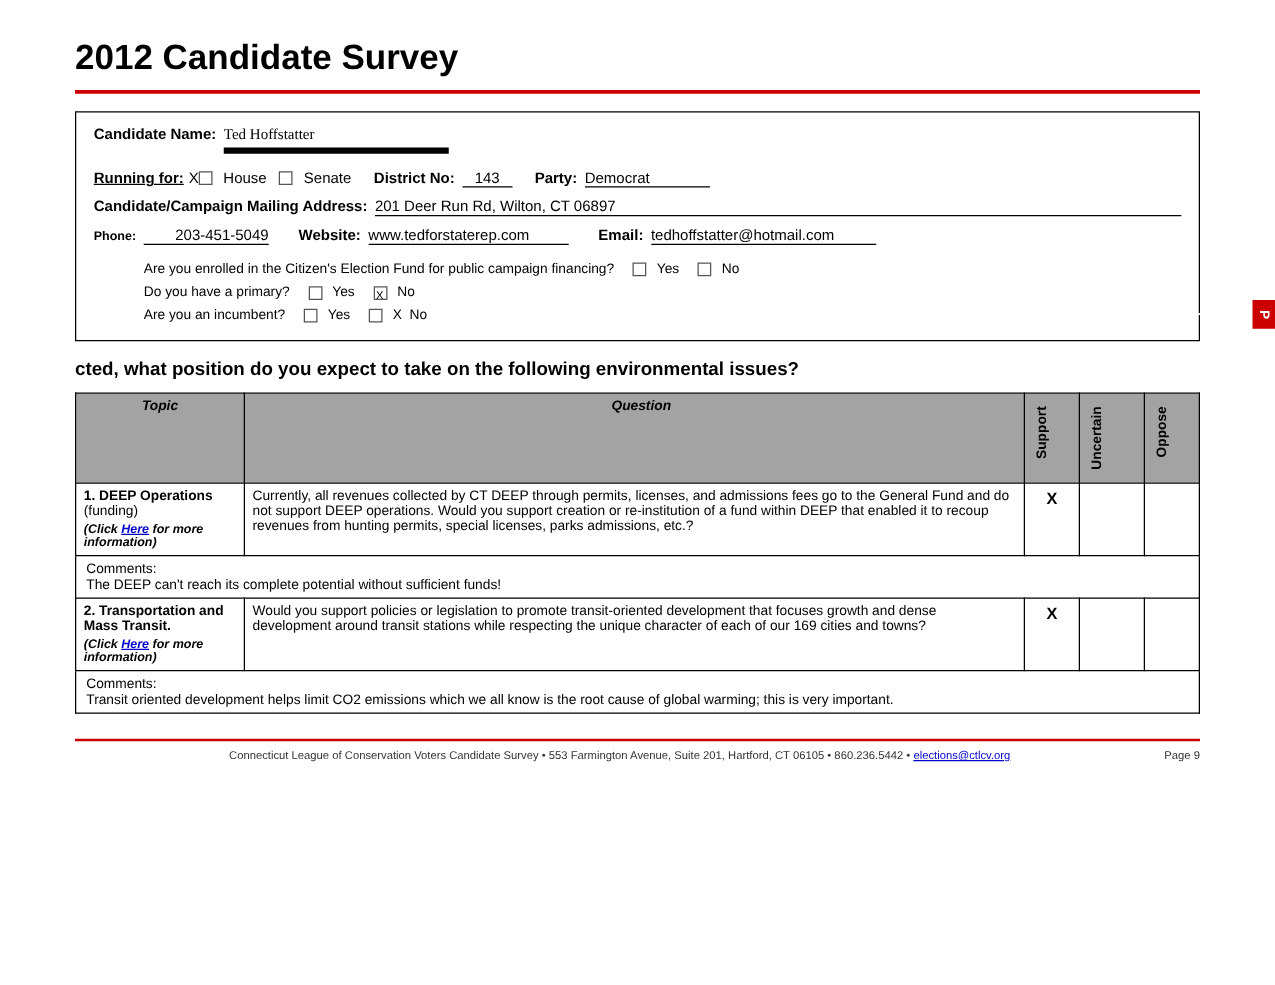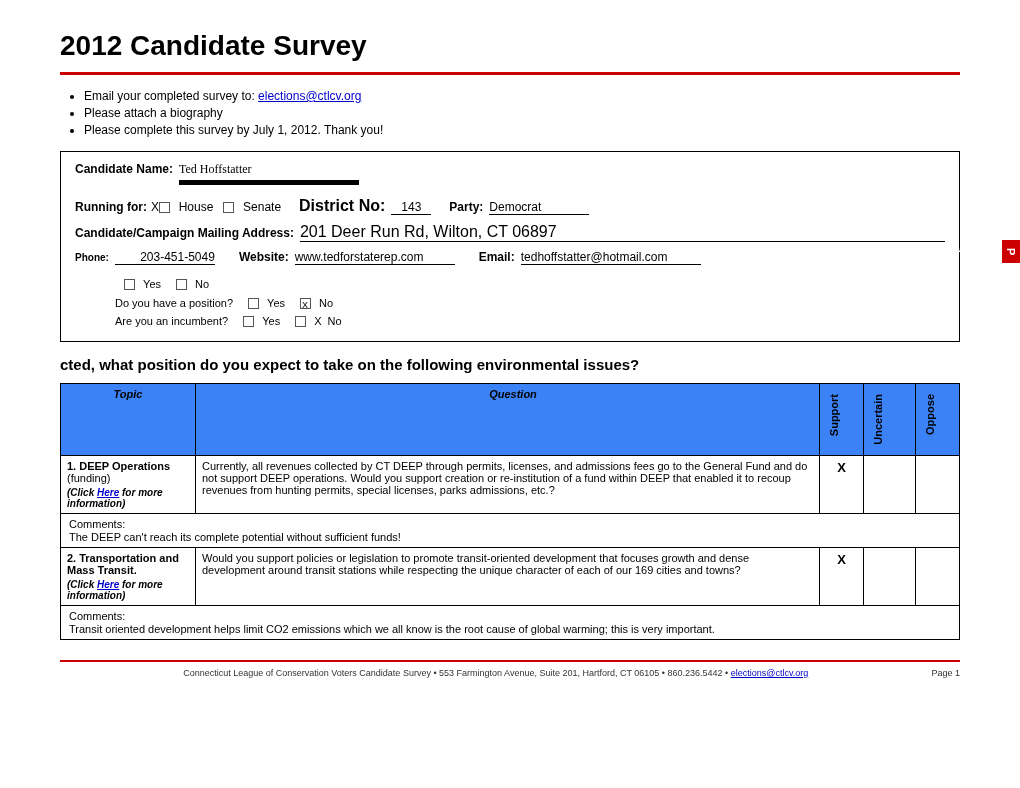--- a/index.html
+++ b/index.html
@@ -58,34 +58,34 @@
       min-width: 180px;
       padding-bottom: 3px;
       font-family: Liberation Serif, serif;
     }
     .running-row {
       display: flex;
       align-items: baseline;
       margin-bottom: 8px;
       flex-wrap: wrap;
     }
-    .running-row .label { font-weight: bold; font-size: 12px; margin-right: 4px; }
+    .running-row .label { font-weight: bold; font-size: 12px; margin-right: 4px; text-decoration: underline; }
     .running-row .value { font-size: 12px; margin-right: 18px; }
-    .running-row .district-label { font-weight: bold; font-size: 16px; margin-right: 6px; }
+    .running-row .district-label { font-weight: bold; font-size: 12px; margin-right: 6px; }
     .running-row .district-value { font-size: 12px; border-bottom: 1px solid #000; min-width: 40px; text-align: center; }
     .running-row .party-label { font-weight: bold; font-size: 12px; margin-left: 18px; margin-right: 6px; }
     .running-row .party-value { font-size: 12px; border-bottom: 1px solid #000; min-width: 100px; }
     .address-row {
       display: flex;
       align-items: baseline;
       margin-bottom: 8px;
       flex-wrap: wrap;
     }
     .address-row .label { font-weight: bold; font-size: 12px; margin-right: 6px; white-space: nowrap; }
-    .address-row .value { font-size: 16px; border-bottom: 1px solid #000; flex: 1; }
+    .address-row .value { font-size: 12px; border-bottom: 1px solid #000; flex: 1; }
     .contact-row {
       display: flex;
       align-items: baseline;
       margin-bottom: 10px;
       flex-wrap: wrap;
     }
     .contact-row .phone-label { font-weight: bold; font-size: 10px; margin-right: 6px; }
     .contact-row .phone-value { font-size: 12px; border-bottom: 1px solid #000; min-width: 100px; margin-right: 24px; text-align: right; }
     .contact-row .web-label { font-weight: bold; font-size: 12px; margin-right: 6px; }
     .contact-row .web-value { font-size: 12px; border-bottom: 1px solid #000; min-width: 160px; margin-right: 24px; }
@@ -113,21 +113,21 @@
       border: 1px solid #000;
       margin-bottom: 14px;
     }
     .survey-table th, .survey-table td {
       border: 1px solid #000;
       padding: 4px 6px;
       font-size: 11px;
       vertical-align: top;
     }
     .survey-table thead tr th {
-      background: #3b82f6;
+      background: #a3a3a3;
       font-weight: bold;
       text-align: center;
     }
     .col-topic { width: 135px; }
     .col-question { }
     .col-support { width: 44px; text-align: center; }
     .col-uncertain { width: 52px; text-align: center; }
     .col-oppose { width: 44px; text-align: center; }
     .topic-cell { font-weight: bold; font-size: 11px; }
     .click-here { font-size: 10px; font-style: italic; margin-top: 3px; }
@@ -185,28 +185,20 @@
   </style>
 </head>
 <body>
 
 <div class="page-wrapper">
 
   <h1 class="survey-title">2012 Candidate Survey</h1>
 
   <div class="divider-red"></div>
 
-  <ul class="intro-list">
-    <li>
-      <span>Email your completed survey to: </span>
-      <a href="mailto:elections@ctlcv.org">elections@ctlcv.org</a>
-    </li>
-    <li>Please attach a biography</li>
-    <li>Please complete this survey by July 1, 2012.  Thank you!</li>
-  </ul>
 
   <div class="candidate-box">
 
     <div class="candidate-row">
       <span class="label">Candidate Name:</span>
       <span class="value">Ted Hoffstatter</span>
     </div>
 
     <div class="running-row">
       <span class="label">Running for:</span>
@@ -230,29 +222,30 @@
       <span class="phone-label">Phone:</span>
       <span class="phone-value">203-451-5049</span>
       <span class="web-label">Website:</span>
       <span class="web-value">www.tedforstaterep.com</span>
       <span class="email-label">Email:</span>
       <span class="email-value">tedhoffstatter@hotmail.com</span>
     </div>
 
     <div class="checkbox-rows">
       <div class="row">
+        <span>Are you enrolled in the Citizen's Election Fund for public campaign financing?</span>
         &nbsp;
         <span class="checkbox"></span>
         <span>Yes</span>
         &nbsp;
         <span class="checkbox"></span>
         <span>No</span>
       </div>
       <div class="row">
-        <span>Do you have a position?</span>
+        <span>Do you have a primary?</span>
         &nbsp;
         <span class="checkbox"></span>
         <span>Yes</span>
         &nbsp;
         <span class="checkbox checked" style="position:relative;display:inline-block;width:11px;height:11px;border:1px solid #555;vertical-align:middle;"></span>
         <span>No</span>
       </div>
       <div class="row">
         <span>Are you an incumbent?</span>
         &nbsp;
@@ -316,20 +309,20 @@
         <tr class="comments-row">
           <td colspan="5"><span class="comments-label">Comments:</span><div class="comments-text">Transit oriented development helps limit CO2 emissions which we all know is the root cause of global warming; this is very important.</div></td>
         </tr>
       </tbody>
   </table>
 
   <div class="footer-divider"></div>
   <div class="footer-text">
     <span>Connecticut League of Conservation Voters Candidate Survey • 553 Farmington Avenue, Suite 201, Hartford, CT 06105 • 860.236.5442 • </span>
     <a href="mailto:elections@ctlcv.org">elections@ctlcv.org</a>
-    <span class="footer-page">Page 1</span>
+    <span class="footer-page">Page 9</span>
   </div>
 
 </div>
 
 <div class="side-tab">
   P<br>a<br>r<br>t<br>1<br>:<br>I<br>f<br>e<br>l<br>e
 </div>
 
 </body></html>

